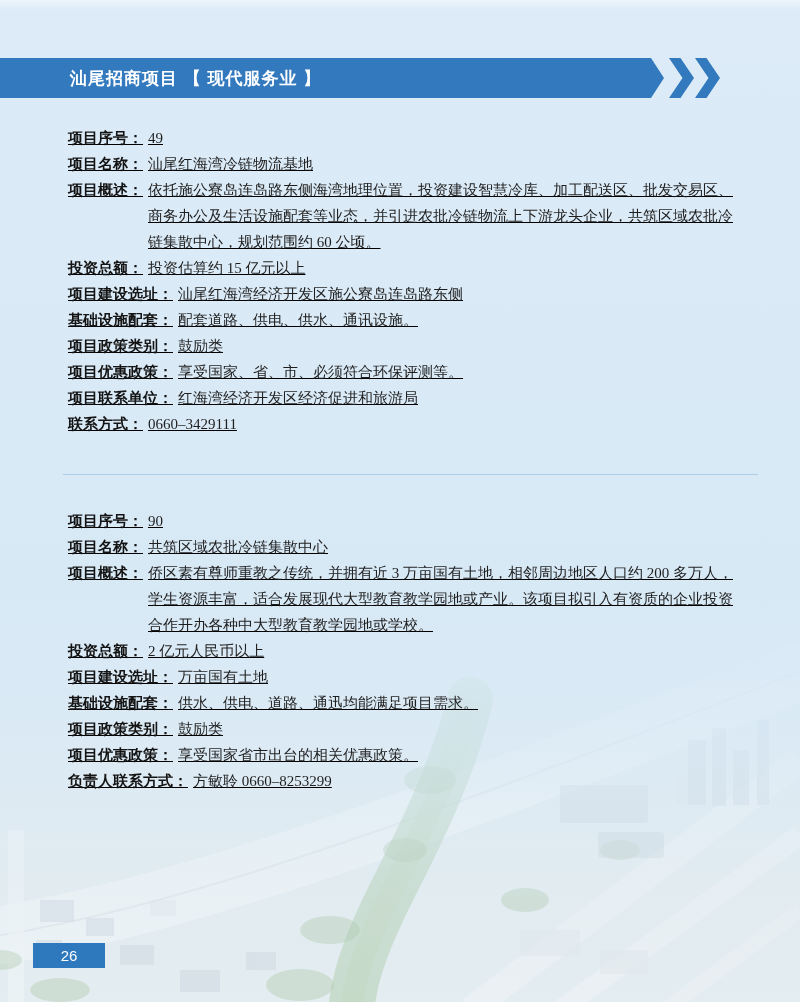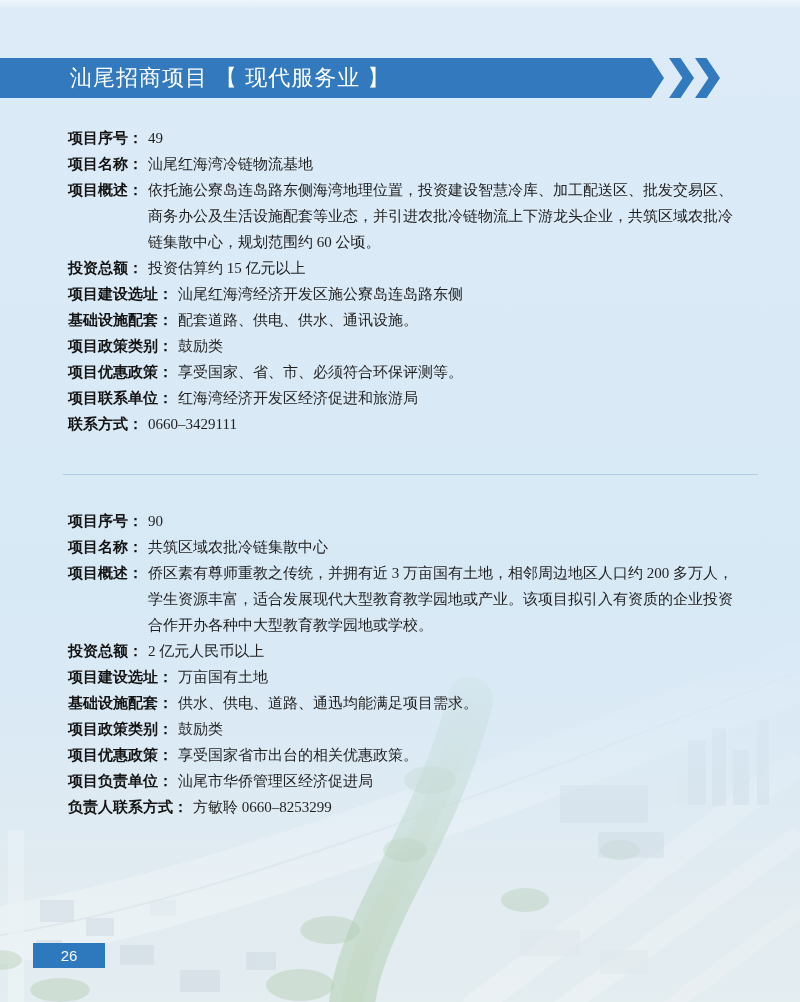--- a/index.html
+++ b/index.html
@@ -14,34 +14,34 @@
   .photo{position:absolute;left:0;top:600px;width:800px;height:402px;}
   .photo svg{display:block;}
   
   .header-bar{
     position:absolute;left:0;top:58px;width:664px;height:40px;
     background:#3279be;
     clip-path:polygon(0 0,calc(100% - 13px) 0,100% 50%,calc(100% - 13px) 100%,0 100%);
     display:flex;align-items:center;
   }
   .header-title{
-    color:#ffffff;font-size:22px;font-weight:normal;letter-spacing:1px;
+    color:#ffffff;font-size:17px;font-weight:bold;letter-spacing:1px;
     padding-left:70px;white-space:nowrap;
   }
   .chev{
     position:absolute;top:58px;width:25px;height:40px;background:#3279be;
     clip-path:polygon(0 0,46% 0,100% 50%,46% 100%,0 100%,54% 50%);
   }
   .chev.c1{left:669px;}
   .chev.c2{left:695px;}
   
   .block{position:absolute;left:68px;width:666px;}
   .block1{top:125px;}
   .block2{top:508px;}
-  .row{display:flex;line-height:26px;font-size:15px;}
+  .row{display:flex;line-height:26px;font-size:15px;text-decoration:underline;}
   .lbl{
     flex:none;color:#141414;font-weight:bold;
     font-family:"Liberation Sans","DejaVu Sans",sans-serif;
   }
   .val{
     flex:1;color:#1f1f1f;padding-left:5px;
     font-family:"Liberation Serif","DejaVu Serif",serif;
   }
   .divider{
     position:absolute;left:63px;top:474px;width:695px;height:1px;
@@ -197,24 +197,20 @@
       </div>
     <div class="row">
         <span class="lbl">项目政策类别：</span>
         <span class="val">鼓励类</span>
       </div>
     <div class="row">
         <span class="lbl">项目优惠政策：</span>
         <span class="val">享受国家省市出台的相关优惠政策。</span>
       </div>
     <div class="row">
-        <span class="lbl">项目负责单位：</span>
-        <span class="val">汕尾市华侨管理区经济促进局</span>
-      </div>
-    <div class="row">
         <span class="lbl">负责人联系方式：</span>
         <span class="val">方敏聆 0660–8253299</span>
       </div>
   </div>
 
   <div class="page-badge">
     <span>26</span>
   </div>
 
 </div>

